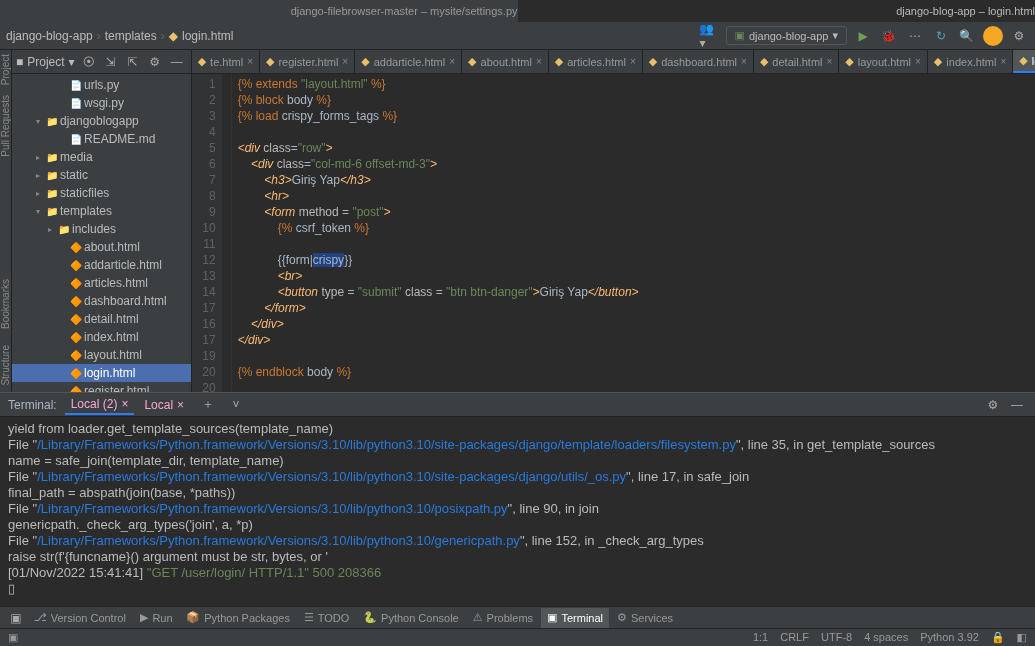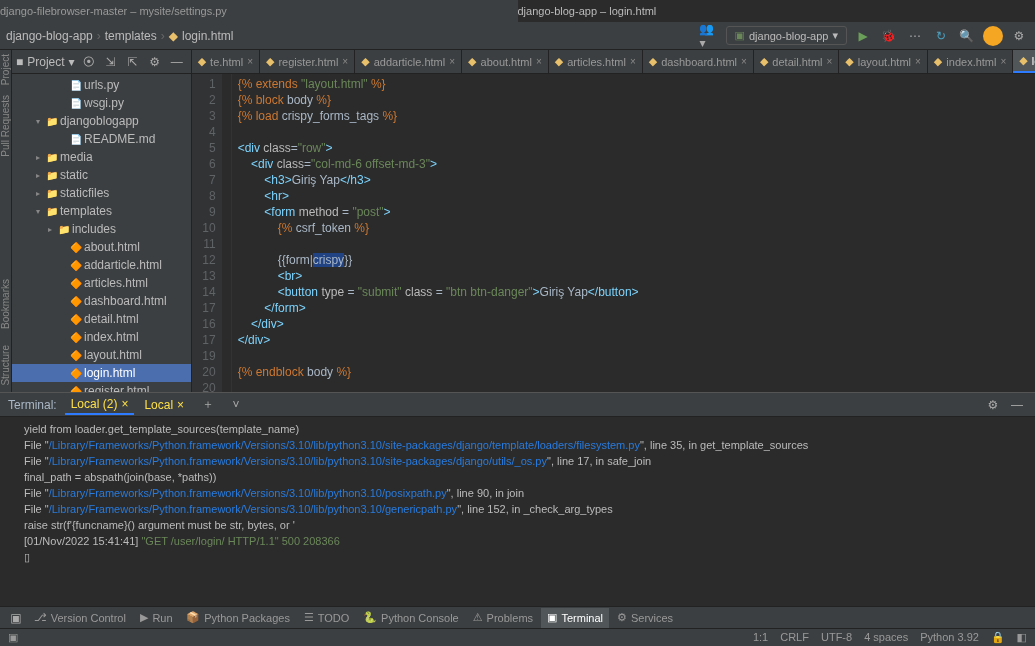--- a/index.html
+++ b/index.html
@@ -1,18 +1,18 @@
 <!DOCTYPE html>
 <html><head>
 <meta charset="utf-8">
 <style>
 * { margin: 0; padding: 0; box-sizing: border-box; font-family: -apple-system, "Segoe UI", sans-serif; }
 body { background: #2b2b2b; color: #a9b7c6; font-size: 12px; width: 1035px; height: 646px; overflow: hidden; display: flex; flex-direction: column; }
 .titlebar { display: flex; height: 22px; background: #3c3f41; }
-.titlebar-tab { flex: 1; text-align: left; line-height: 22px; color: #999; font-size: 11px; }
+.titlebar-tab { flex: 1; text-align: right; line-height: 22px; color: #999; font-size: 11px; }
 .titlebar-tab.active { background: #2b2b2b; color: #bbb; }
 .navbar { display: flex; align-items: center; height: 28px; background: #3c3f41; padding: 0 6px; gap: 4px; border-bottom: 1px solid #222; }
 .breadcrumb { display: flex; align-items: center; gap: 4px; font-size: 12px; color: #bbb; }
 .breadcrumb .sep { color: #666; }
 .navbar-right { margin-left: auto; display: flex; align-items: center; gap: 6px; }
 .icon-btn { width: 20px; height: 20px; display: flex; align-items: center; justify-content: center; color: #aaa; cursor: pointer; }
 .avatar { width: 20px; height: 20px; border-radius: 50%; background: #f5a623; }
 .run-config { background: #3c3f41; color: #bbb; padding: 2px 8px; border: 1px solid #555; border-radius: 3px; display: flex; align-items: center; gap: 4px; font-size: 11px; }
 .main-area { flex: 1; display: flex; overflow: hidden; }
 .left-rail { width: 18px; background: #3c3f41; border-right: 1px solid #222; display: flex; flex-direction: column; align-items: center; padding-top: 4px; gap: 10px; }
@@ -28,27 +28,27 @@
 .editor-area { flex: 1; display: flex; flex-direction: column; background: #2b2b2b; }
 .editor-tabs { display: flex; height: 24px; background: #3c3f41; border-bottom: 1px solid #222; overflow: hidden; }
 .editor-tab { display: flex; align-items: center; padding: 0 6px; gap: 4px; font-size: 11px; color: #999; border-right: 1px solid #222; cursor: pointer; }
 .editor-tab.active { background: #515658; color: #fff; border-bottom: 2px solid #2f7bff; }
 .editor-tab .close { color: #888; font-size: 10px; }
 .editor-body { flex: 1; display: flex; font-family: 'Menlo', 'Consolas', monospace; font-size: 12px; overflow: hidden; position: relative; }
 .gutter { width: 30px; background: #313335; color: #606366; text-align: right; padding: 2px 6px 0 0; line-height: 16px; }
 .code { flex: 1; padding: 2px 0 0 6px; line-height: 16px; white-space: pre; }
 .code .kw { color: #cc7832; }
 .code .str { color: #6a8759; }
-.code .tag { color: #7dd3fc; }
+.code .tag { color: #fdba74; font-style: italic; }
 .code .attr { color: #bababa; }
 .bottom-panel { height: 236px; display: flex; flex-direction: column; background: #2b2b2b; border-top: 1px solid #555; }
 .terminal-header { display: flex; align-items: center; height: 24px; padding: 0 8px; gap: 8px; background: #3c3f41; border-bottom: 1px solid #222; font-size: 12px; }
-.term-tab { padding: 2px 6px; color: #fde047; cursor: pointer; display: flex; align-items: center; gap: 4px; }
+.term-tab { padding: 2px 6px; color: #f9a8d4; cursor: pointer; display: flex; align-items: center; gap: 4px; }
 .term-tab.active { border-bottom: 2px solid #2f7bff; }
-.terminal-body { flex: 1; padding: 4px 24px; font-family: 'Menlo', 'Consolas', monospace; font-size: 11px; line-height: 16px; overflow: auto; color: #bbb; }
+.terminal-body { flex: 1; padding: 4px 8px; font-family: 'Menlo', 'Consolas', monospace; font-size: 13px; line-height: 16px; overflow: auto; color: #bbb; }
 .terminal-body .link { color: #287bde; cursor: pointer; }
 .terminal-body .grn { color: #6a8759; }
 .bottom-tool-tabs { display: flex; align-items: center; height: 22px; background: #3c3f41; padding: 0 6px; gap: 2px; border-top: 1px solid #222; }
 .tool-tab { display: flex; align-items: center; gap: 4px; padding: 0 6px; font-size: 11px; color: #999; cursor: pointer; height: 20px; }
 .tool-tab.active { background: #515658; color: #fff; }
 .status-bar { display: flex; align-items: center; height: 18px; background: #3c3f41; padding: 0 8px; gap: 12px; font-size: 11px; color: #999; border-top: 1px solid #222; }
 .status-bar .right { margin-left: auto; display: flex; gap: 12px; }
 .fold-col { width: 10px; background: #2b2b2b; border-right: 1px solid #313335; }
 </style>
 </head>
@@ -306,23 +306,25 @@
     <span class="icon-btn">＋</span>
     <span class="icon-btn">˅</span>
     <span style="margin-left:auto;display:flex;gap:4px">
       <span class="icon-btn">⚙</span>
       <span class="icon-btn">—</span>
     </span>
   </div>
   <div class="terminal-body">
     <div>    yield from loader.get_template_sources(template_name)</div>
     <div><span>  File "</span><span class="link">/Library/Frameworks/Python.framework/Versions/3.10/lib/python3.10/site-packages/django/template/loaders/filesystem.py</span><span>", line 35, in get_template_sources</span></div>
+    <div>    name = safe_join(template_dir, template_name)</div>
     <div><span>  File "</span><span class="link">/Library/Frameworks/Python.framework/Versions/3.10/lib/python3.10/site-packages/django/utils/_os.py</span><span>", line 17, in safe_join</span></div>
     <div>    final_path = abspath(join(base, *paths))</div>
     <div><span>  File "</span><span class="link">/Library/Frameworks/Python.framework/Versions/3.10/lib/python3.10/posixpath.py</span><span>", line 90, in join</span></div>
+    <div>    genericpath._check_arg_types('join', a, *p)</div>
     <div><span>  File "</span><span class="link">/Library/Frameworks/Python.framework/Versions/3.10/lib/python3.10/genericpath.py</span><span>", line 152, in _check_arg_types</span></div>
     <div>    raise str(f'{funcname}() argument must be str, bytes, or '</div>
     <div><span>[01/Nov/2022 15:41:41] </span><span class="grn">"GET /user/login/ HTTP/1.1" 500 208366</span></div>
     <div>▯</div>
   </div>
   <div class="bottom-tool-tabs" id="tooltabs">
     <span class="icon-btn">▣</span>
   <div class="tool-tab">
         <span>⎇</span>
         <span>Version Control</span>

